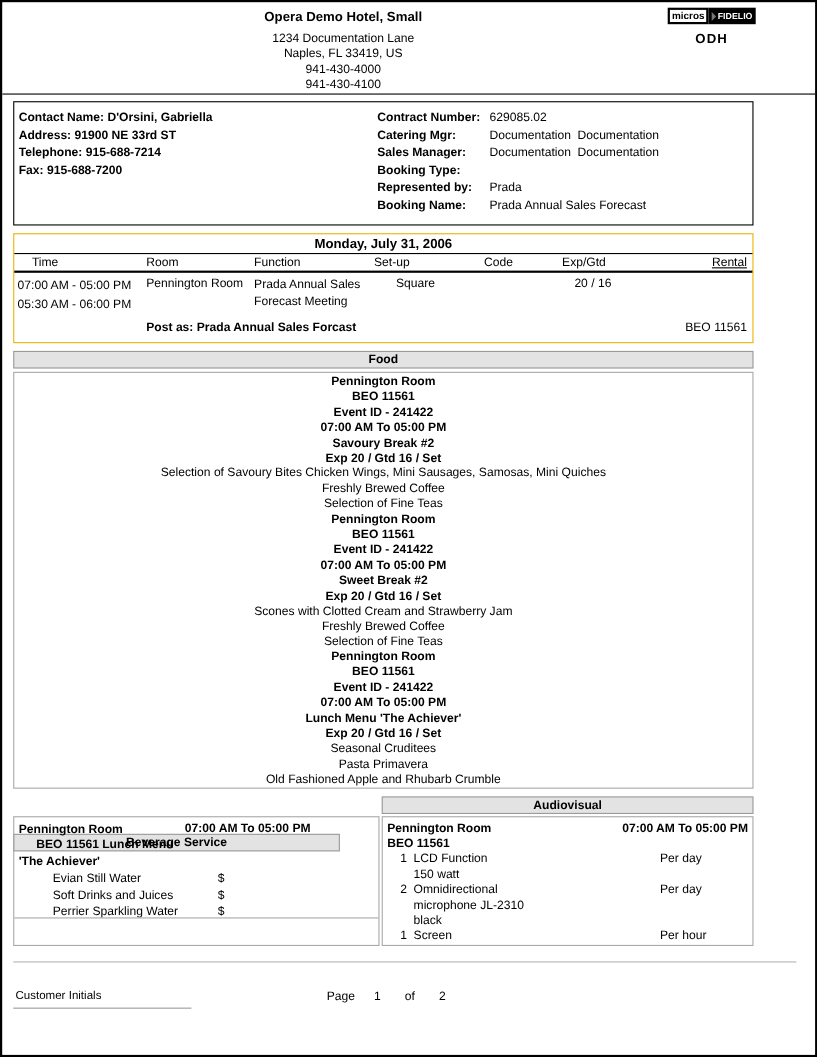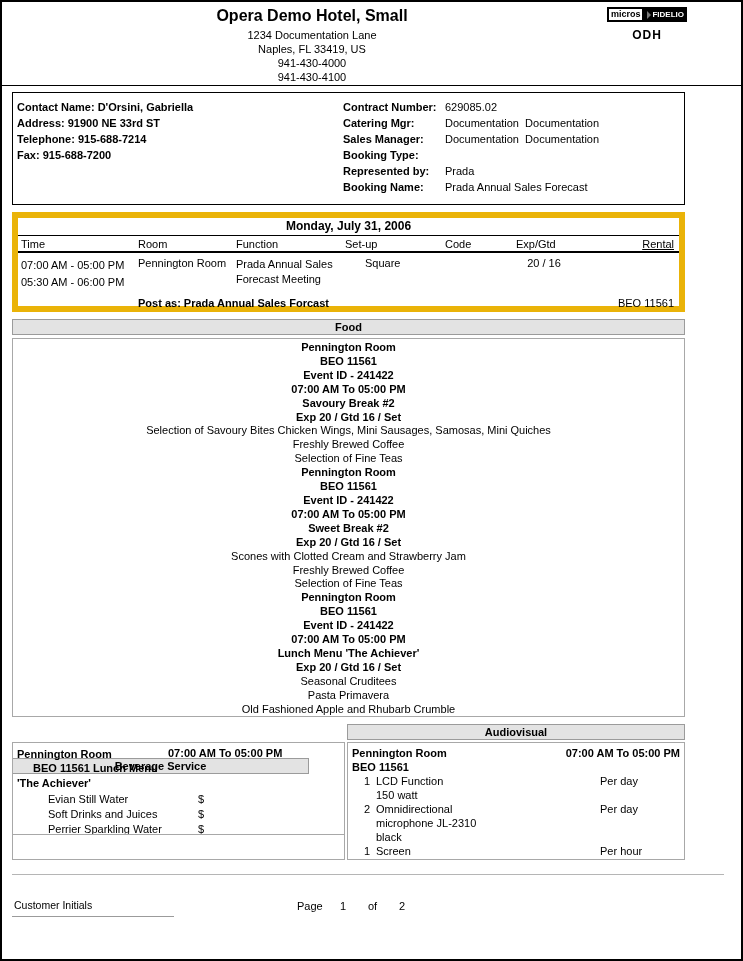--- a/index.html
+++ b/index.html
@@ -5,21 +5,21 @@
   * { margin:0; padding:0; box-sizing:border-box; }
   html,body { background:#fff; }
   body { font-family:"Liberation Sans", sans-serif; color:#000; }
   .page { position:relative; width:743px; height:961px; background:#fff;
           border:2px solid #000; overflow:hidden; }
 
   
   .top-section { position:absolute; left:0; top:0; width:739px; height:84px;
                  border-bottom:1px solid #000; }
   .hotel-block { position:absolute; left:0; top:4px; width:620px; text-align:center; }
-  .hotel-name { font-size:16px; font-weight:bold; line-height:19px; margin-bottom:3px; }
+  .hotel-name { font-size:12px; font-weight:bold; line-height:19px; margin-bottom:3px; }
   .addr-line { font-size:11px; line-height:14px; }
   .logo { position:absolute; left:611px; top:5px; width:68px; text-align:center; }
   .logo-row { display:flex; justify-content:center; align-items:stretch; }
   .logo-micros { border:2px solid #000; background:#fff; color:#000;
                  font-size:9px; font-weight:bold; padding:0 2px; line-height:11px; }
   .logo-fidelio { background:#000; color:#fff; font-size:8px; font-weight:bold;
                   padding:0 3px; line-height:13px; display:flex; align-items:center; }
   .logo-arrow { width:0; height:0; border-top:4px solid transparent;
                 border-bottom:4px solid transparent; border-left:4px solid #777;
                 display:inline-block; margin-right:1px; }
@@ -30,26 +30,26 @@
                  border:1px solid #000; }
   .contact-left { position:absolute; left:4px; top:6px; }
   .contact-left div { font-size:11px; font-weight:bold; line-height:16px; }
   .contact-right { position:absolute; left:330px; top:6px; }
   .field-row { font-size:11px; line-height:16px; }
   .field-label { display:inline-block; width:102px; font-weight:bold; }
   .field-value { white-space:pre; }
 
   
   .schedule-box { position:absolute; left:10px; top:210px; width:673px; height:100px;
-                  border:6px solid #eab308; }
+                  border:1px solid #eab308; }
   .date-row { height:18px; border-bottom:1px solid #000; text-align:center;
               font-size:12px; font-weight:bold; line-height:17px; }
   .cols-row { position:relative; height:17px; border-bottom:2px solid #000; font-size:11px; }
   .cols-row span { position:absolute; top:1px; line-height:15px; }
-  .col-time { left:3px; } .col-room { left:120px; } .col-function { left:218px; }
+  .col-time { left:16px; } .col-room { left:120px; } .col-function { left:218px; }
   .col-setup { left:327px; } .col-code { left:427px; } .col-expgtd { left:498px; }
   .col-rental { right:5px;text-decoration:underline; }
   .sched-body { position:relative; height:61px; font-size:11px; }
   .cell-time { position:absolute; left:3px; top:4px; line-height:17px; }
   .cell-room { position:absolute; left:120px; top:4px; }
   .cell-function { position:absolute; left:218px; top:4px; width:104px; line-height:15px; }
   .cell-setup { position:absolute; left:327px; top:4px;margin-left:20px; }
   .cell-expgtd { position:absolute; left:498px; top:4px; width:56px; text-align:center; }
   .cell-postas { position:absolute; left:120px; top:44px; font-weight:bold; }
   .cell-beo { position:absolute; right:5px; top:44px; }

